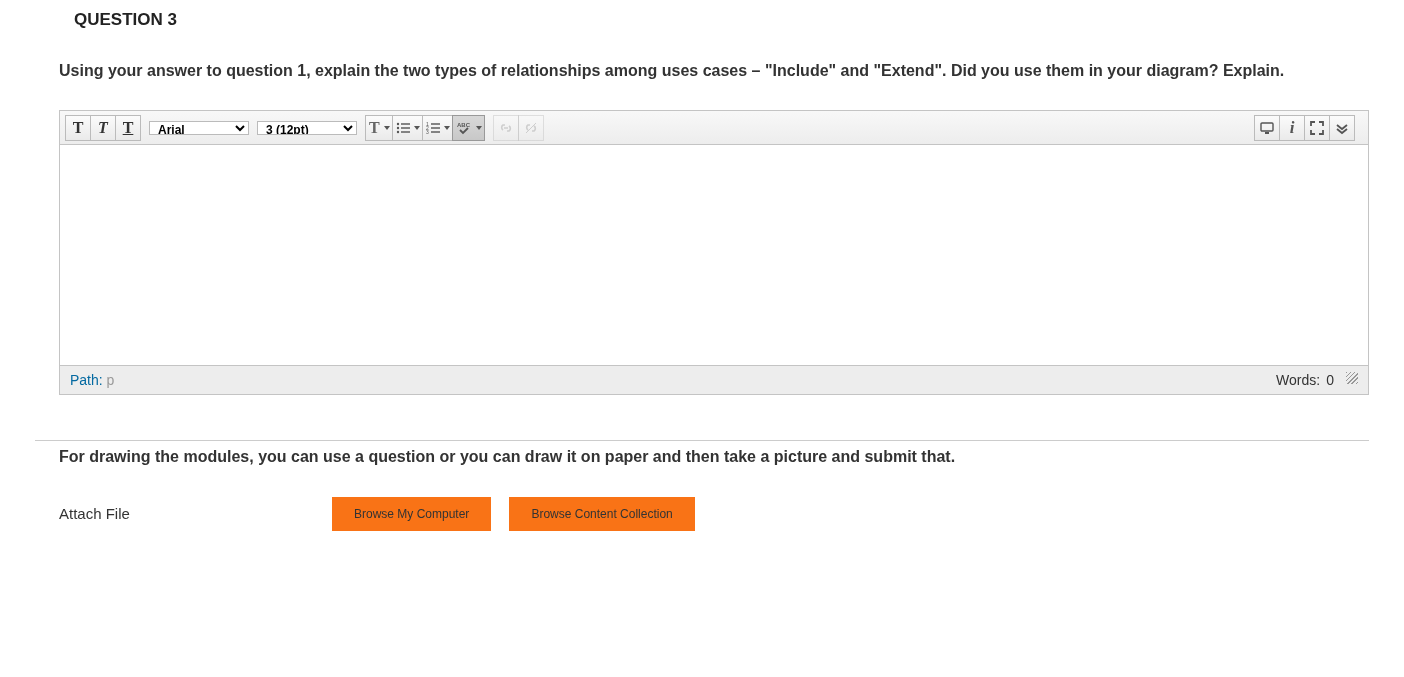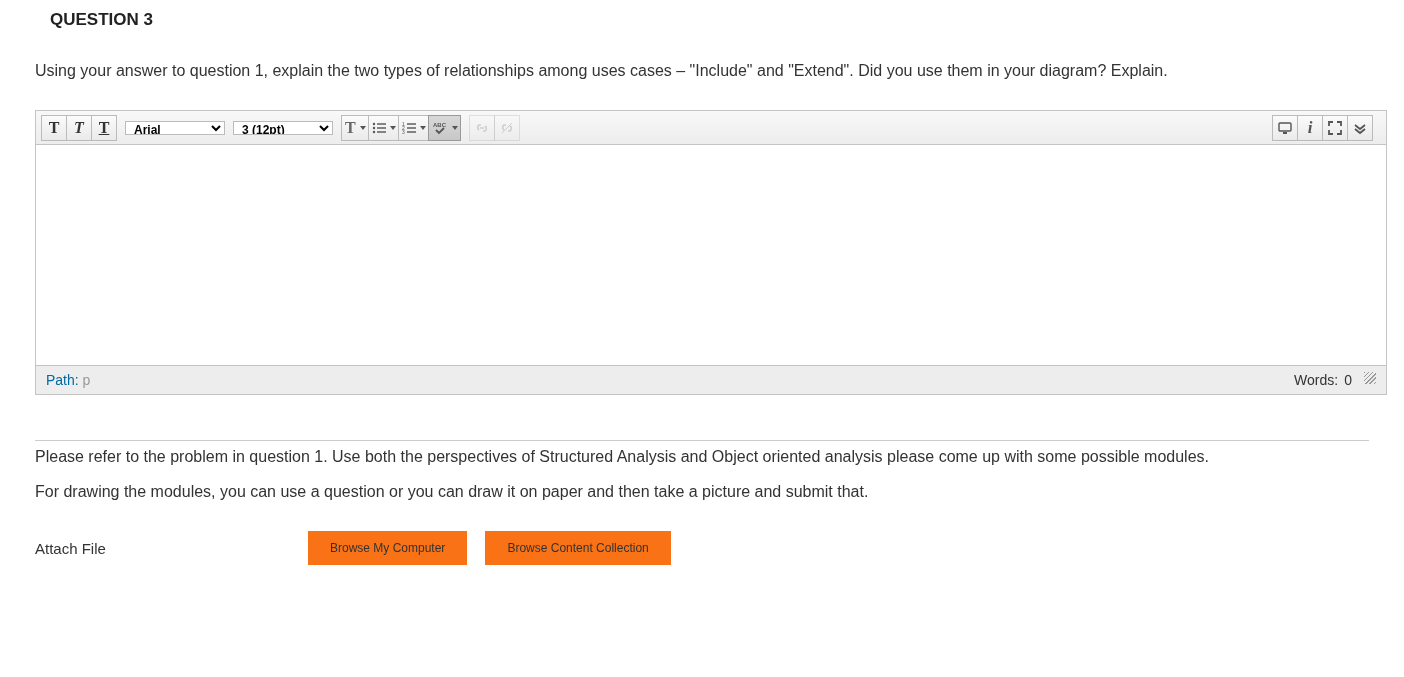--- a/index.html
+++ b/index.html
@@ -4,35 +4,37 @@
   <style>
     * { margin: 0; padding: 0; box-sizing: border-box; }
     body {
       font-family: "Helvetica Neue", Helvetica, Arial, sans-serif;
       font-size: 15px;
       color: #333;
       background: #fff;
       padding: 0;
     }
     .question-block {
-      padding: 5px 17px 25px 35px;
+      padding: 5px 35px 25px 35px;
+      margin-left: 24px;
     }
     .question-title {
       font-size: 17px;
       font-weight: bold;
       color: #222;
       margin-bottom: 30px;
       margin-left: 15px;
       padding-top: 5px;
     }
     .question-text {
       font-size: 16px;
       color: #333;
       margin-bottom: 28px;
       line-height: 1.4;
+      font-weight: bold;
     }
     .question-text-p {
       margin-bottom: 12px;
     }
     .editor-container {
       border: 1px solid #c4c4c4;
       background: #fff;
     }
     .toolbar {
       background: linear-gradient(#f8f8f8, #ededed);
@@ -247,21 +249,20 @@
         <div class="resize-handle"></div>
       </div>
     </div>
   </div>
 </div>
 
 <hr class="divider">
 
 <div class="question-block">
   <div class="question-text">
-    <p class="question-text-p">Please refer to the problem in question 1. Use both the perspectives of Structured Analysis and Object oriented analysis please come up with some possible modules.</p>
     <p>For drawing the modules, you can use a question or you can draw it on paper and then take a picture and submit that.</p>
   </div>
   <div class="attach-row">
     <div class="attach-label">Attach File</div>
     <button class="btn-grey">Browse My Computer</button>
     <button class="btn-grey">Browse Content Collection</button>
   </div>
 </div>
 
 </body></html>

